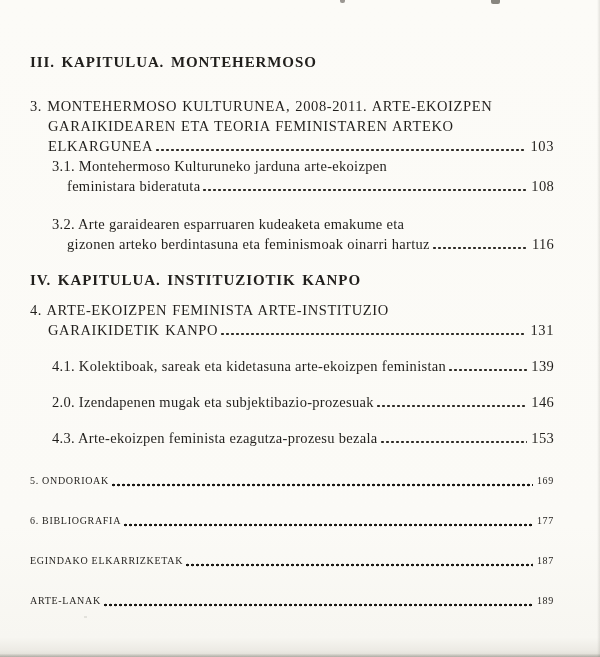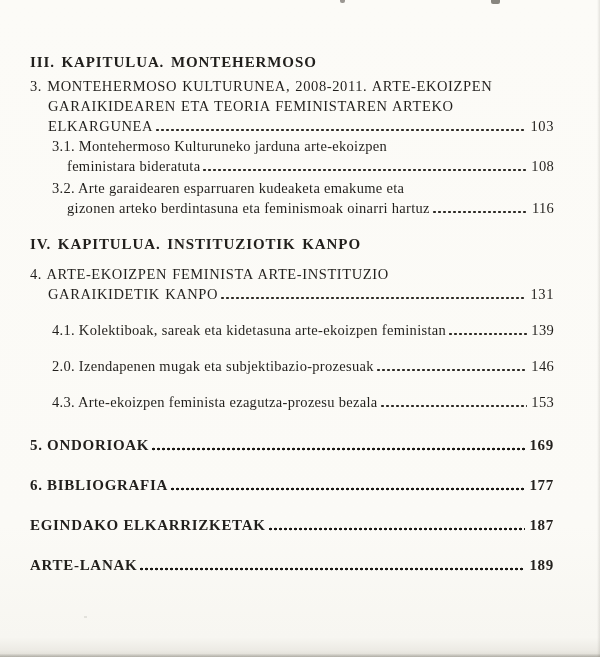--- a/index.html
+++ b/index.html
@@ -37,22 +37,22 @@
     font-weight: bold;
     font-size: 15px;
     letter-spacing: 0.9px;
     word-spacing: 2px;
   }
   .caps {
     letter-spacing: 0.6px;
     word-spacing: 1px;
   }
   .bold-entry {
-    font-weight: bold;
-    font-size: 15px;
+    font-weight: normal;
+    font-size: 10px;
     letter-spacing: 0.7px;
   }
   .indent1 { padding-left: 18px; }
   .indent2 { padding-left: 22px; }
   .indent3 { padding-left: 37px; }
 
   .leader {
     flex: 1 1 auto;
     height: 4px;
     align-self: flex-end;
@@ -66,22 +66,22 @@
   .bold-entry .leader {
     background-image: radial-gradient(circle at 1.5px 2px, #1c1a16 1.2px, rgba(0,0,0,0) 1.6px);
     background-size: 5px 4px;
   }
   .pg {
     flex: 0 0 auto;
     text-align: right;
   }
 
   
-  .mt-entry     { margin-top: 4px; } 
-  .mt-sub       { margin-top: 2px; align-items: flex-end;  } 
+  .mt-entry     { margin-top: 24px; } 
+  .mt-sub       { margin-top: 18px; align-items: flex-end;  } 
   .mt-chapter   { margin-top: 16px; } 
   .mt-entry2    { margin-top: 10px; }
   .mt-tiny      { margin-top: 0;  }
   .mt-hair      { margin-top: 16px;  }
   .mt-block     { margin-top: 23px; } 
   .mt-block2    { margin-top: 20px; } 
 
   
   .artifact {
     position: absolute;

